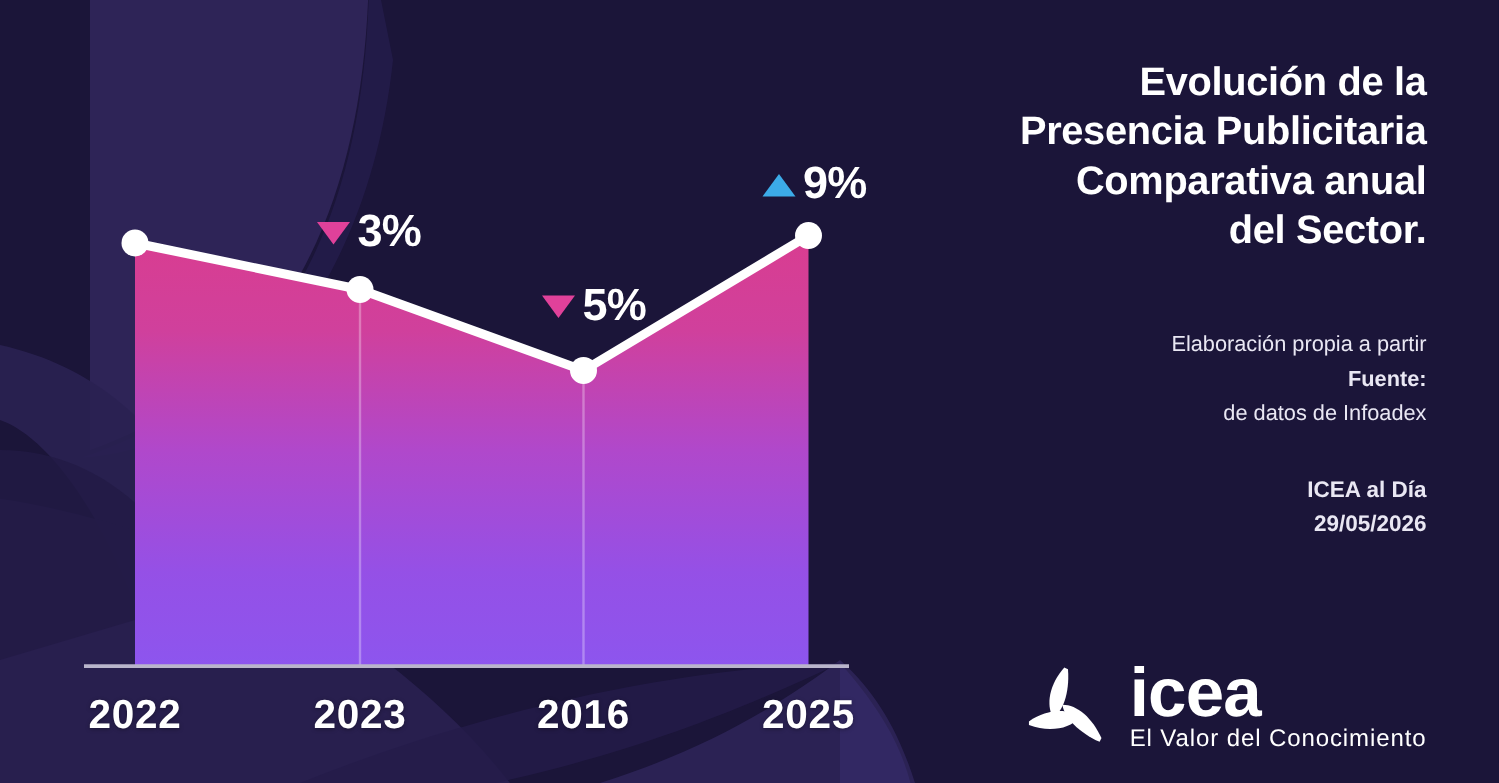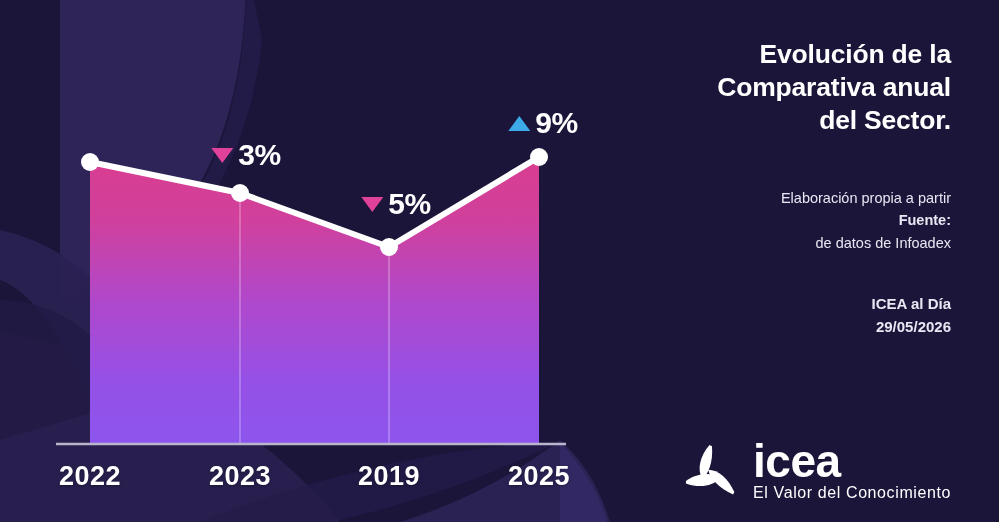--- a/index.html
+++ b/index.html
@@ -77,21 +77,21 @@
   #source-block {
     margin-top:50px;
     color:#e9e7f3;
     font-size:14.5px;
     font-weight:bold;
     line-height:1.58;
   }
   #source-label { display:block; }
   #source-line1, #source-line2 { display:block; font-weight:normal; }
   #meta-block {
-    margin-top:38px;
+    margin-top:28px;
     color:#e9e7f3;
     font-size:15px;
     font-weight:bold;
     line-height:1.5;
   }
   #meta-name, #meta-date { display:block; }
 
   
   #logo {
     position:absolute;
@@ -184,28 +184,29 @@
       <span class="pct-text">5%</span>
     </div>
 
     <div class="pct-label" style="left:543px; top:106px;">
       <span class="pct-tri up"></span>
       <span class="pct-text">9%</span>
     </div>
 
     <span class="axis-year" style="left:90px; top:461px;">2022</span>
     <span class="axis-year" style="left:240px; top:461px;">2023</span>
-    <span class="axis-year" style="left:389px; top:461px;">2019</span>
+    <span class="axis-year" style="left:389px; top:461px;">2016</span>
     <span class="axis-year" style="left:539px; top:461px;">2025</span>
   </div>
 
   <div id="right-col">
 
     <div id="title">
       <div>Evolución de la</div>
+      <div>Presencia Publicitaria</div>
       <div>Comparativa anual</div>
       <div>del Sector.</div>
     </div>
 
     <div id="source-block">
       <span id="source-line1">Elaboración propia a partir</span>
       <span id="source-label">Fuente:</span>
       <span id="source-line2">de datos de Infoadex</span>
     </div>
 

